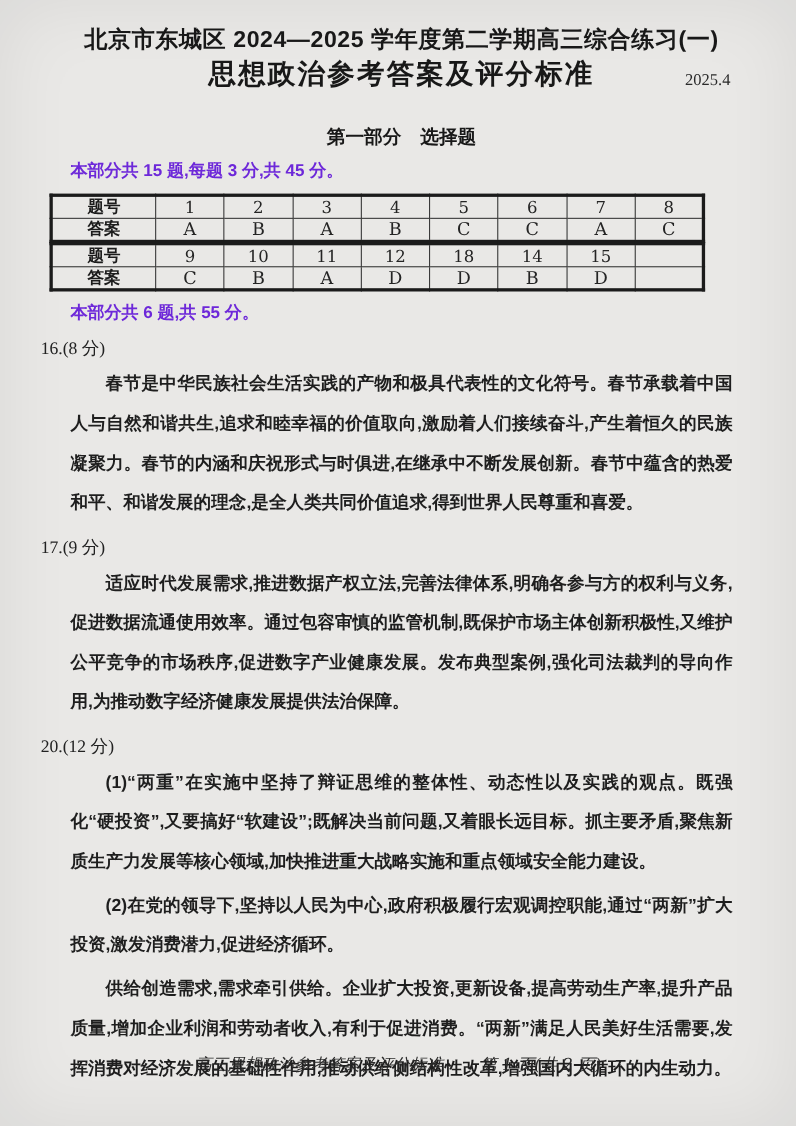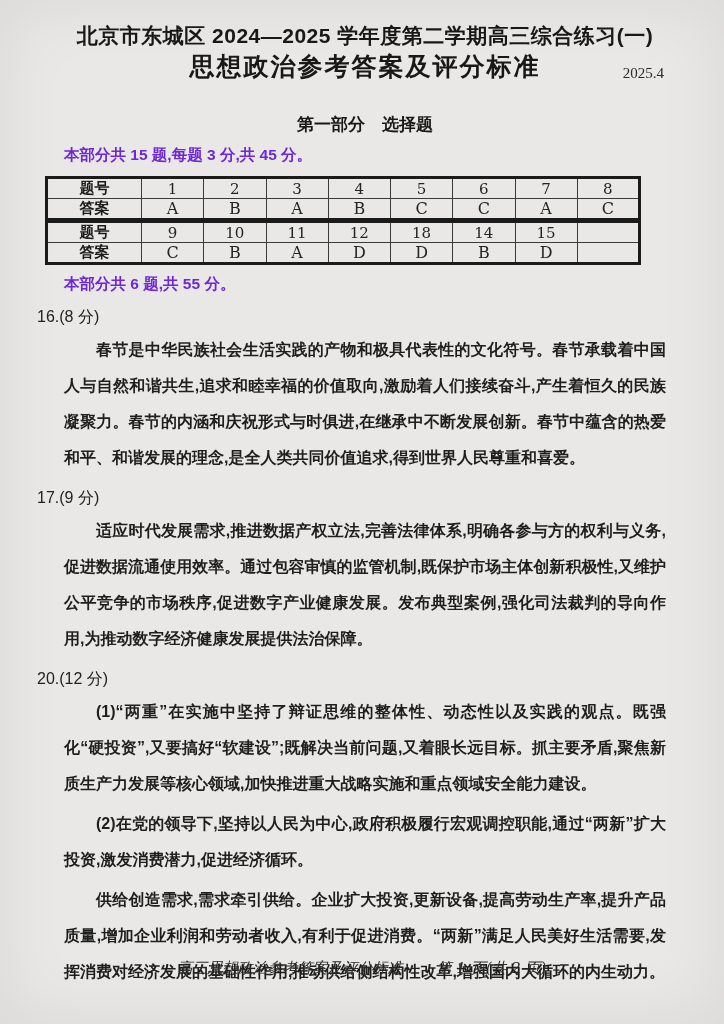--- a/index.html
+++ b/index.html
@@ -86,21 +86,21 @@
   }
   .answer-table td.hd {
     font-family: "Liberation Sans", sans-serif;
     font-weight: 700;
     font-size: 15px;
     color: #1c1c1c;
   }
   .answer-table td.ans { font-size: 16px; }
   .q-num {
     margin: 12px 0 0 -27px;
-    font-family: Liberation Sans, sans-serif;
+    font-family: Liberation Serif, serif;
     font-size: 16px;
     font-weight: 500;
     color: #222;
   }
   .para {
     margin-top: 4px;
     text-indent: 2em;
     text-align: justify;
     font-size: 16px;
     font-weight: 700;

